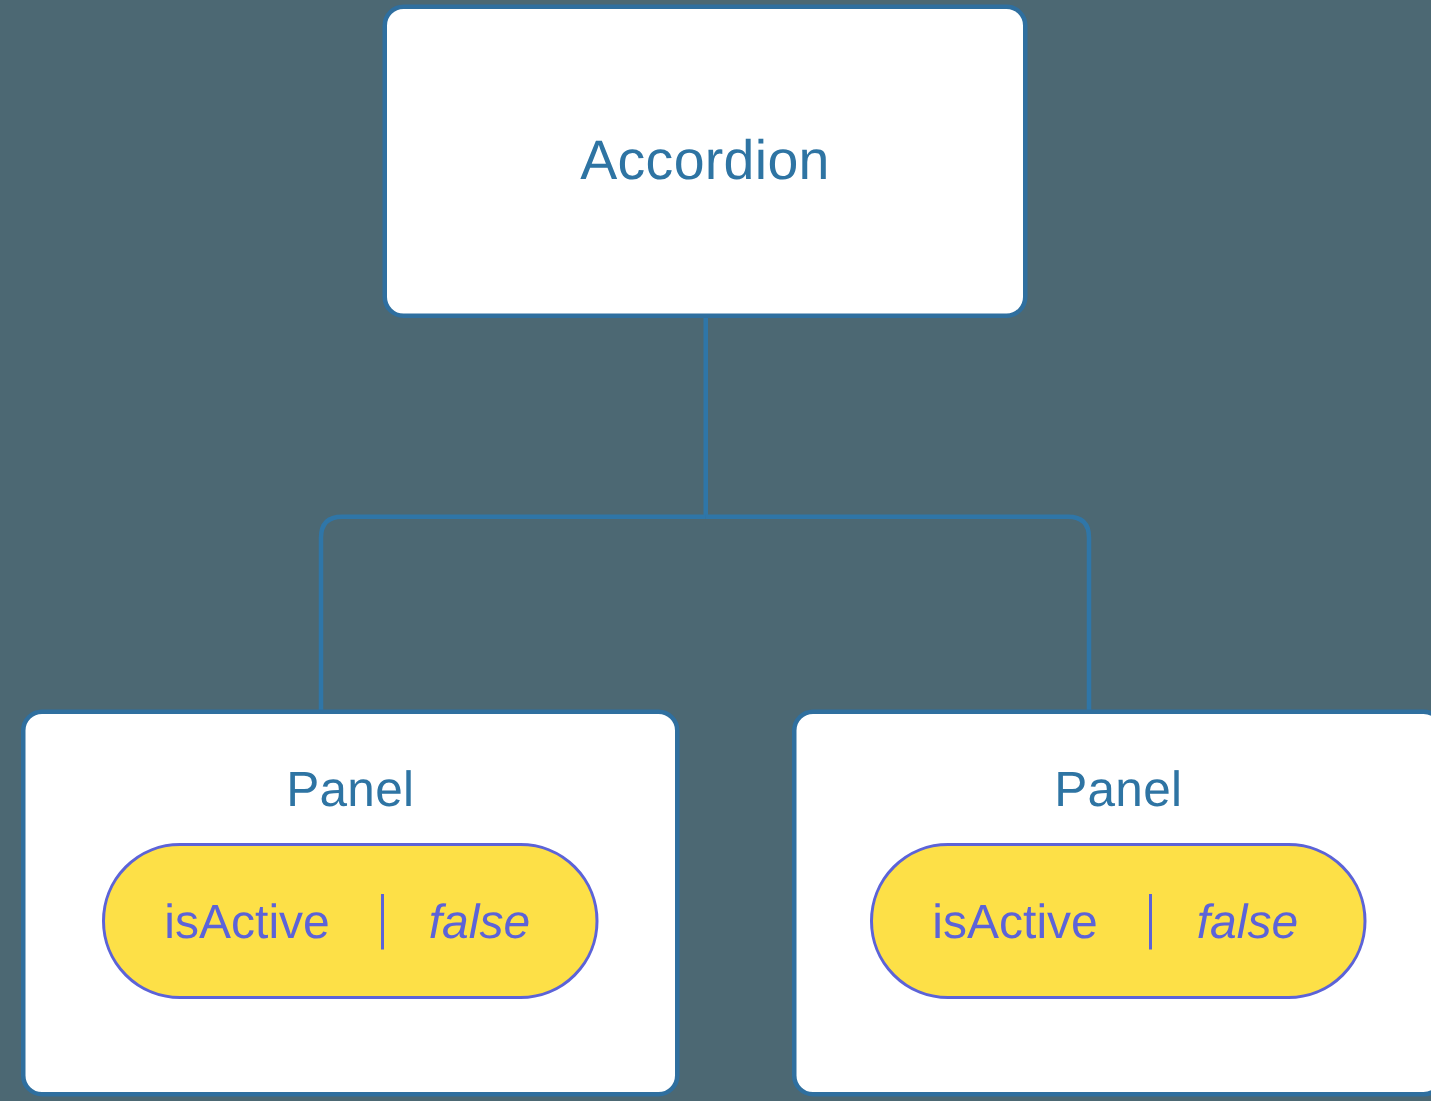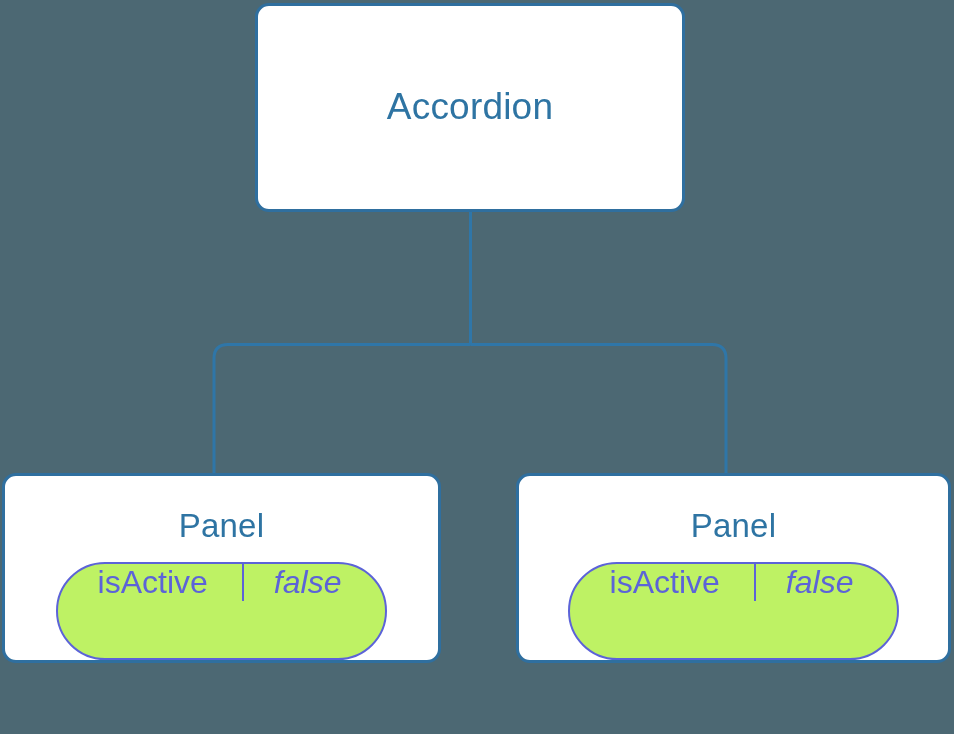--- a/index.html
+++ b/index.html
@@ -56,23 +56,24 @@
   .node-title {
     color: #2e74a3;
     font-size: 37px;
     line-height: 1.1;
     letter-spacing: 0.2px;
     white-space: nowrap;
   }
 
   .node-child {
     top: 473px;
-    height: 190px;
+    height: 258px;
     justify-content: flex-start;
     padding-top: 32px;
+    margin-left: 12px;
   }
 
   .node-child .node-title {
     font-size: 33px;
     margin-bottom: 18px;
   }
 
   .node-child-left {
     left: 2px;
     width: 439px;
@@ -80,24 +81,24 @@
 
   .node-child-right {
     left: 516px;
     width: 435px;
   }
 
   
   .prop-pill {
     box-sizing: border-box;
     display: flex;
-    align-items: flex-start;
+    align-items: center;
     border: 2px solid #5c63d8;
     border-radius: 999px;
-    background: #bef264;
+    background: #fde047;
     height: 104px;
     overflow: hidden;
   }
 
   .prop-key,
   .prop-value {
     display: flex;
     align-items: center;
     justify-content: center;
     color: #5c63d8;

